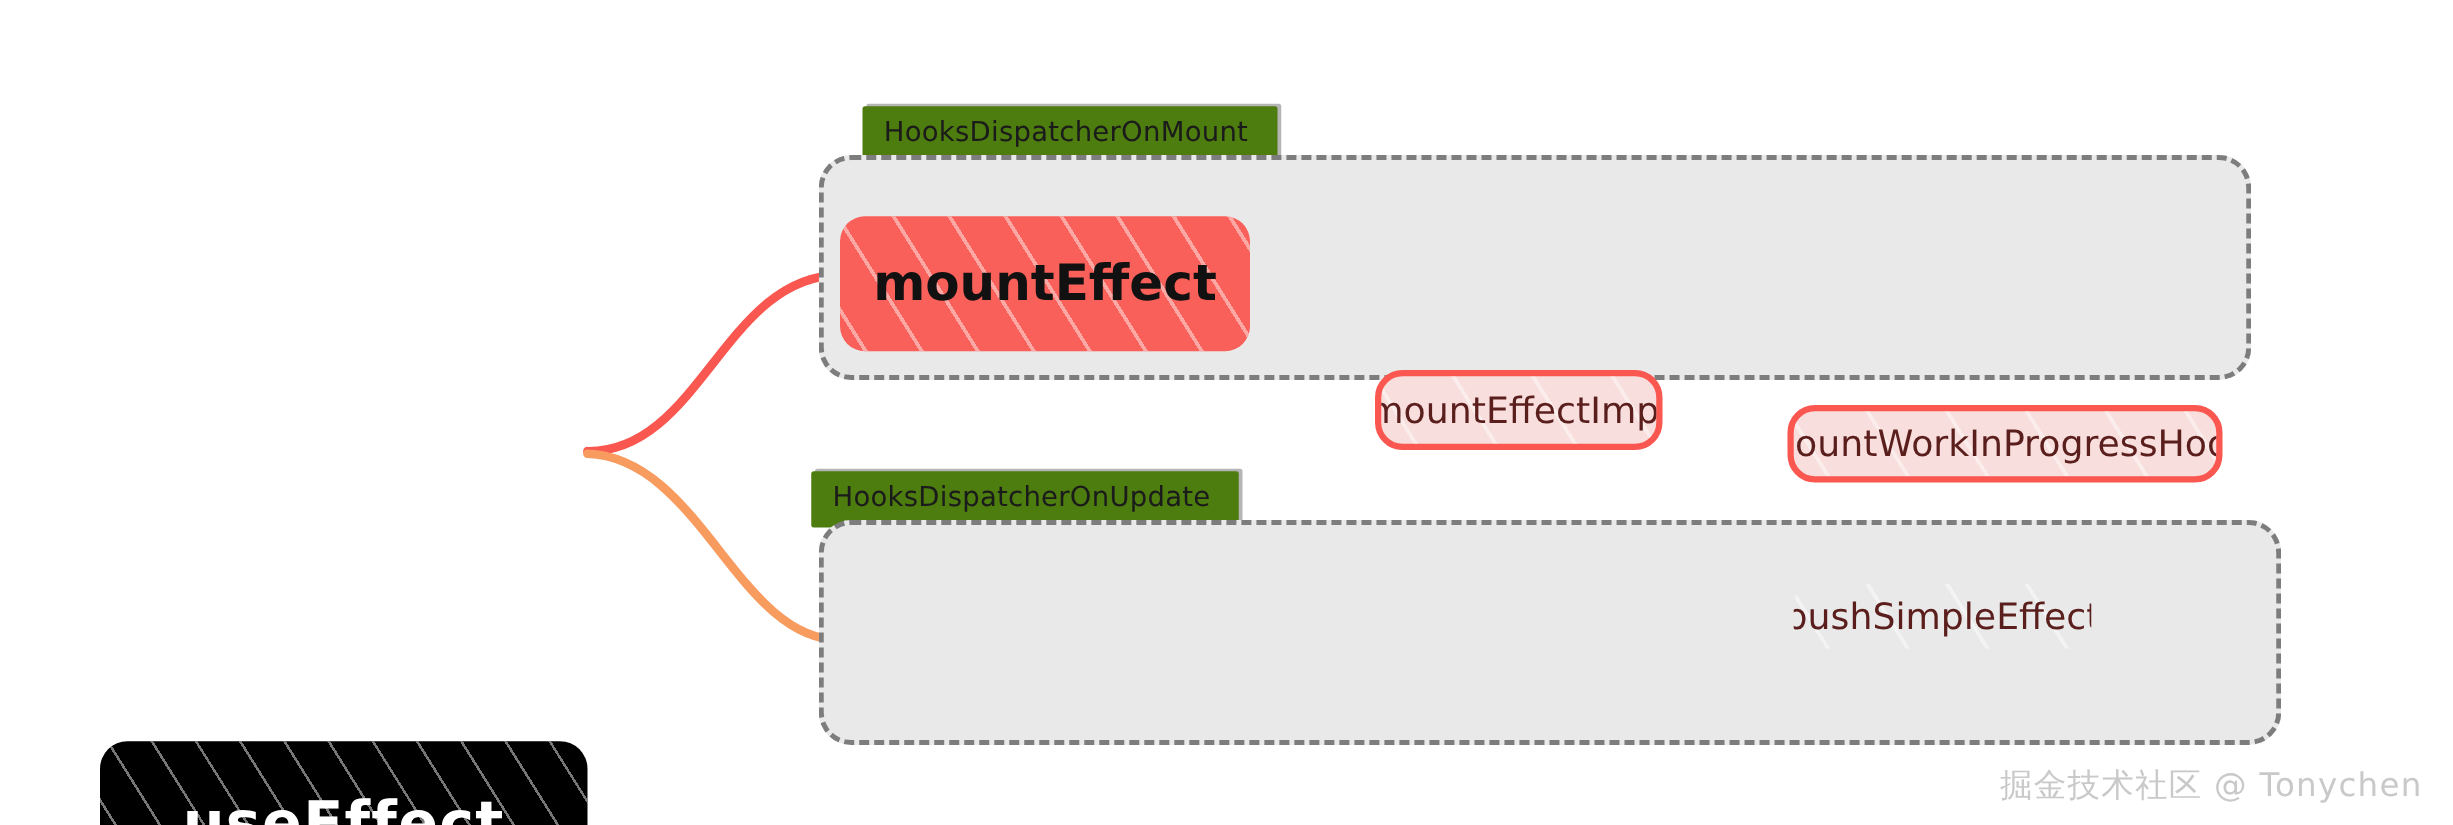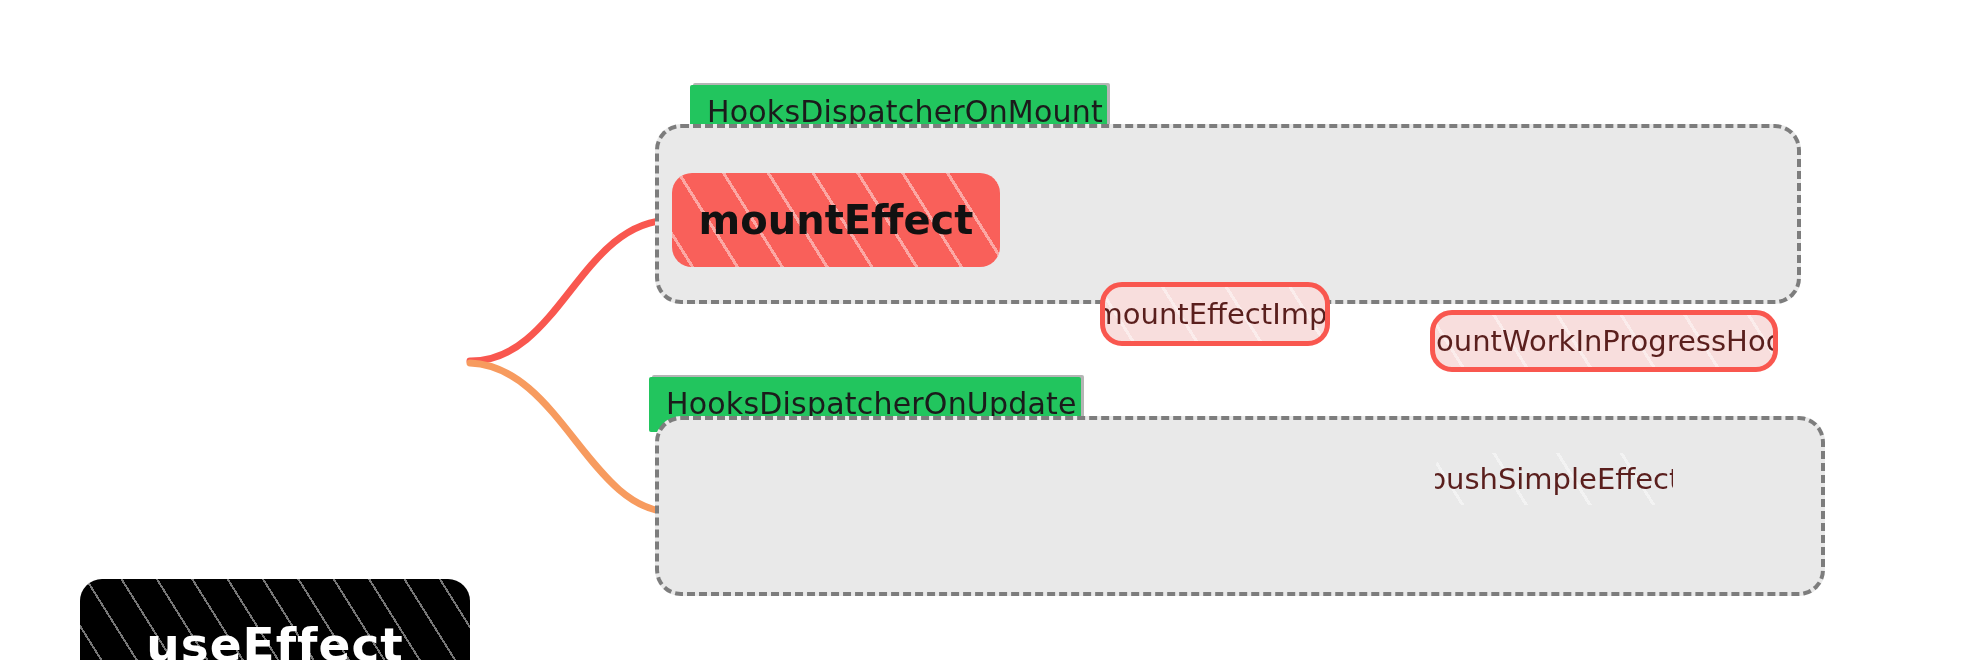--- a/index.html
+++ b/index.html
@@ -31,25 +31,25 @@
   
   .group-box {
     position: absolute;
     background: #e9e9e9;
     border: 4px dashed #7d7d7d;
     border-radius: 26px;
     box-sizing: border-box;
   }
   .group-tab {
     position: absolute;
-    background: #22c55e;
+    background: #4d7c0f;
     color: #1b1b1b;
-    font-size: 30px;
+    font-size: 22px;
     letter-spacing: .2px;
-    padding: 9px 4px 11px 17px;
+    padding: 9px 23px 11px 17px;
     box-sizing: border-box;
     white-space: nowrap;
     box-shadow: 3px -2px 0 0 rgba(120,120,120,.55);
     border-radius: 2px;
   }
 
   
   .node {
     position: absolute;
     box-sizing: border-box;
@@ -178,21 +178,21 @@
     <path d="M 1342 512 C 1390 512, 1400 474, 1450 474" fill="none" stroke="#f79b5f" stroke-width="7" stroke-linecap="round"></path>
     <path d="M 1342 512 C 1390 512, 1400 549, 1450 549" fill="none" stroke="#f79b5f" stroke-width="7" stroke-linecap="round"></path>
   </svg>
 
   <div class="group-tab" style="left:690px; top:85px;">
     <span>HooksDispatcherOnMount</span>
   </div>
 
   <div class="group-box" style="left:655px; top:124px; width:1146px; height:180px;"></div>
 
-  <div class="node node-primary hatch-pale" style="left:672px; top:173px; width:328px; height:94px;
+  <div class="node node-primary hatch-pale" style="left:672px; top:173px; width:328px; height:108px;
               background:#f9605a;">
     <span class="label">mountEffect</span>
   </div>
 
   <div class="node node-outline hatch-faint" style="left:1100px; top:188px; width:230px; height:64px;
               background:#f8dedd; border-color:#f9574f; color:#5a1f1d;">
     <span class="label">mountEffectImpl</span>
   </div>
 
   <div class="node node-outline hatch-faint" style="left:1430px; top:152px; width:348px; height:62px;
@@ -208,14 +208,15 @@
   <div class="node node-root hatch-light" style="left:80px; top:297px; width:390px; height:130px;">
     <span class="label">useEffect</span>
   </div>
 
   <div class="group-tab" style="left:649px; top:377px;">
     <span>HooksDispatcherOnUpdate</span>
   </div>
 
   <div class="group-box" style="left:655px; top:416px; width:1170px; height:180px;"></div>
 
+  <div id="watermark">掘金技术社区 @ Tonychen</div>
 
 </div>
 
 </body></html>

